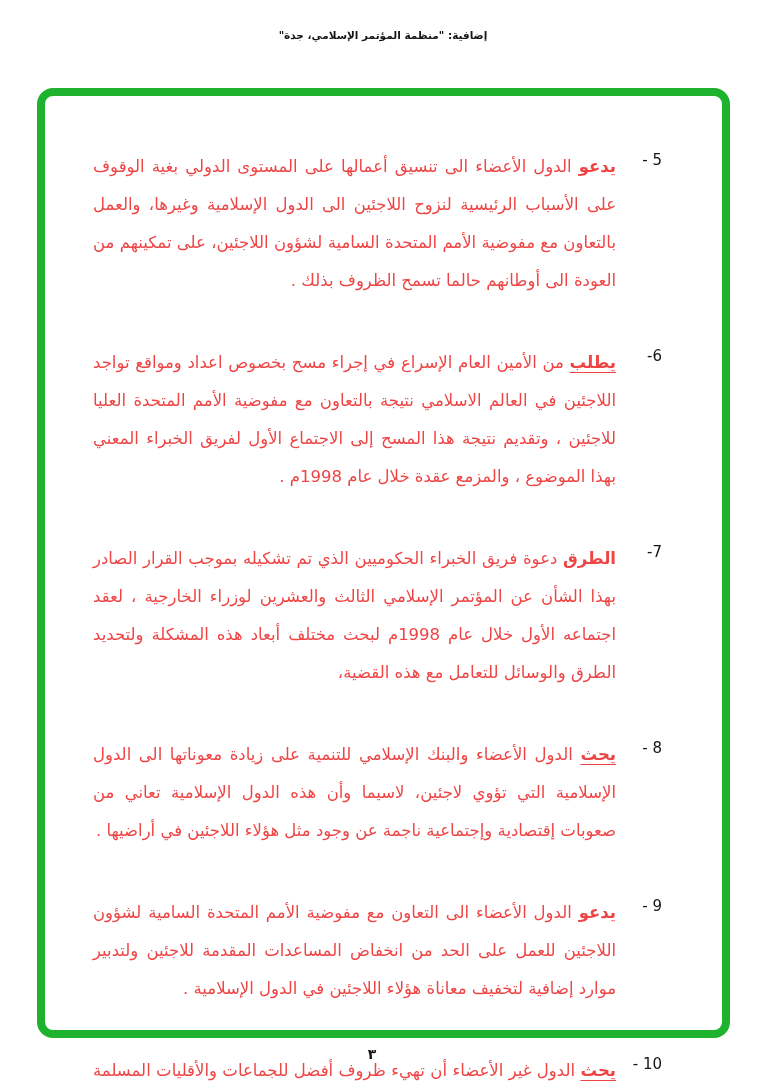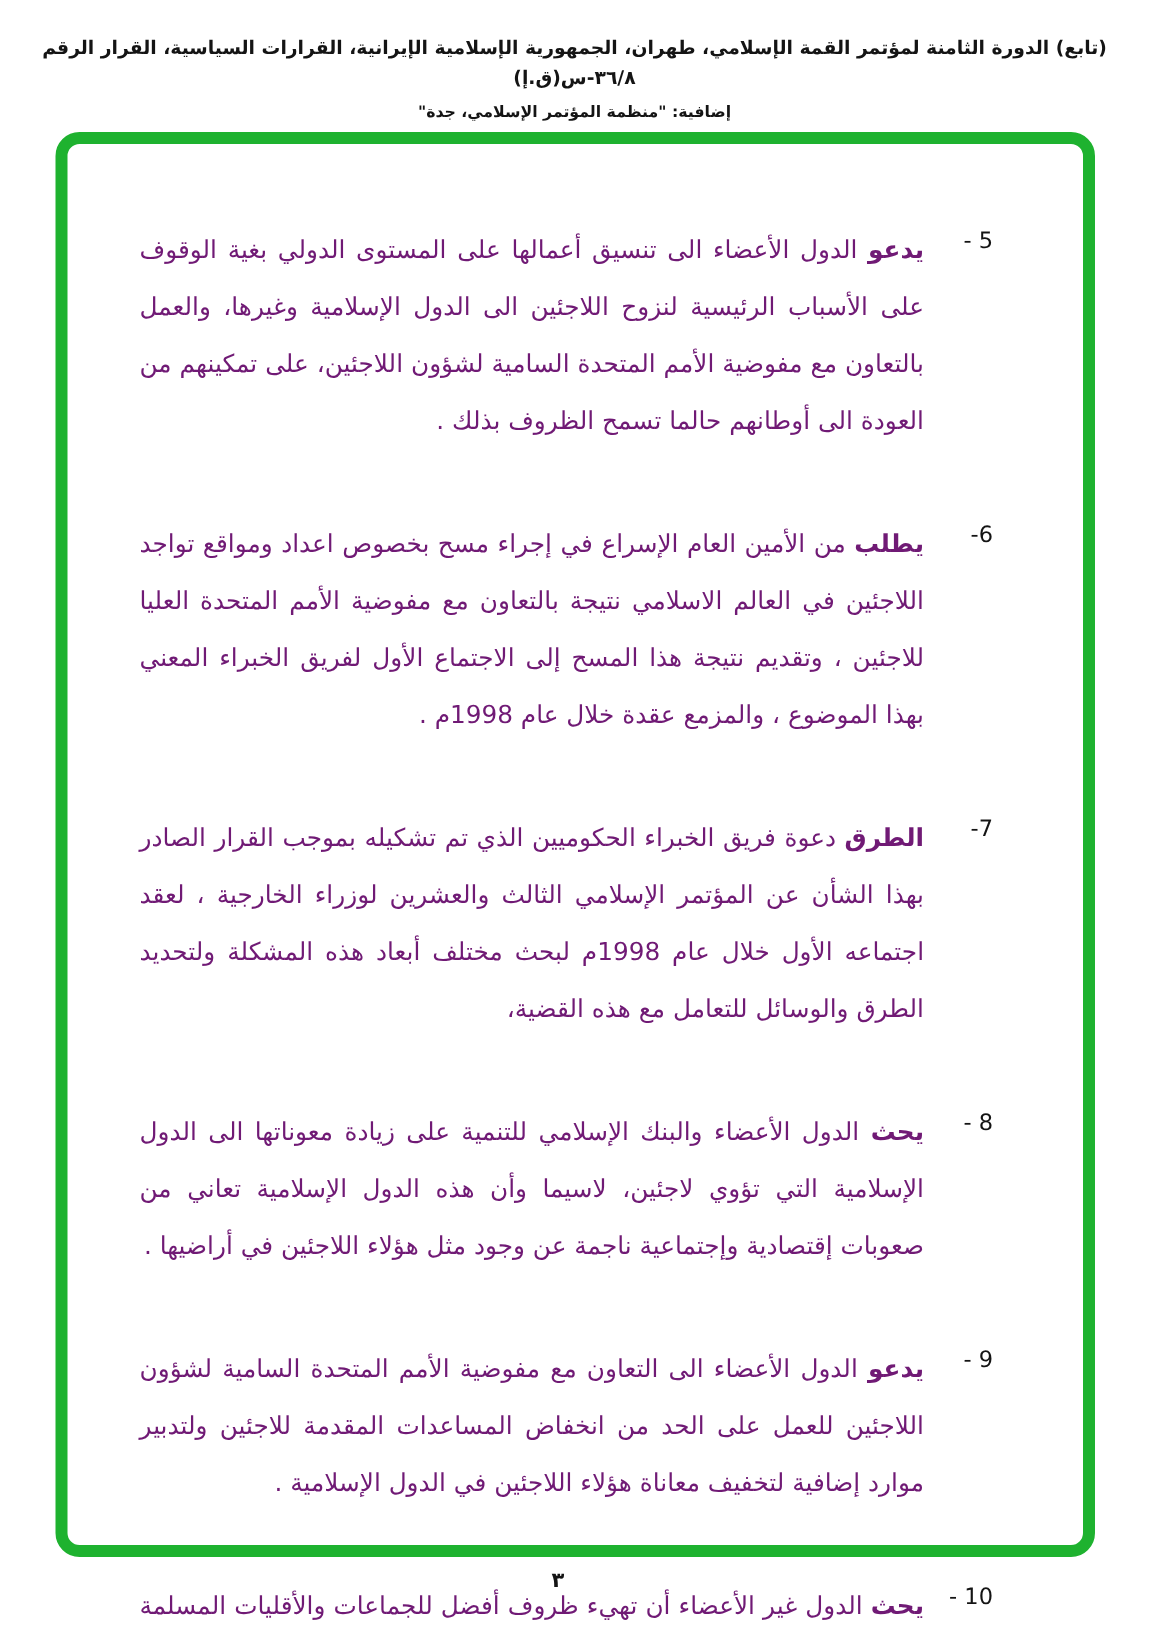--- a/index.html
+++ b/index.html
@@ -67,44 +67,44 @@
     padding-top: 3px;
     font-size: 15px;
     color: #141414;
     white-space: nowrap;
   }
   .res-text {
     flex: 1 1 auto;
     font-size: 16.5px;
     line-height: 38px;
     text-align: justify;
-    color: #701a75;
+    color: #ef4444;
   }
   .lead-word {
     font-weight: bold;
   }
   .lead-word.underlined {
+    text-decoration: underline;
     text-underline-offset: 4px;
   }
   .page-number {
     position: absolute;
     bottom: 22px;
     left: 0;
     right: 22px;
     text-align: center;
     font-size: 14px;
     font-weight: bold;
     color: #141414;
   }
 </style>
 </head>
 <body>
 
 <div class="header-block">
-  <div class="header-line1">(تابع) الدورة الثامنة لمؤتمر القمة الإسلامي، طهران، الجمهورية الإسلامية الإيرانية، القرارات السياسية، القرار الرقم ٣٦/٨-س(ق.إ)</div>
   <div class="header-line2">
     <span>إضافية:</span>
     <span>"منظمة المؤتمر الإسلامي، جدة"</span>
   </div>
 </div>
 
 <div class="green-box" style="border-color: rgb(30, 178, 47);"></div>
 
 <div class="content">
 

